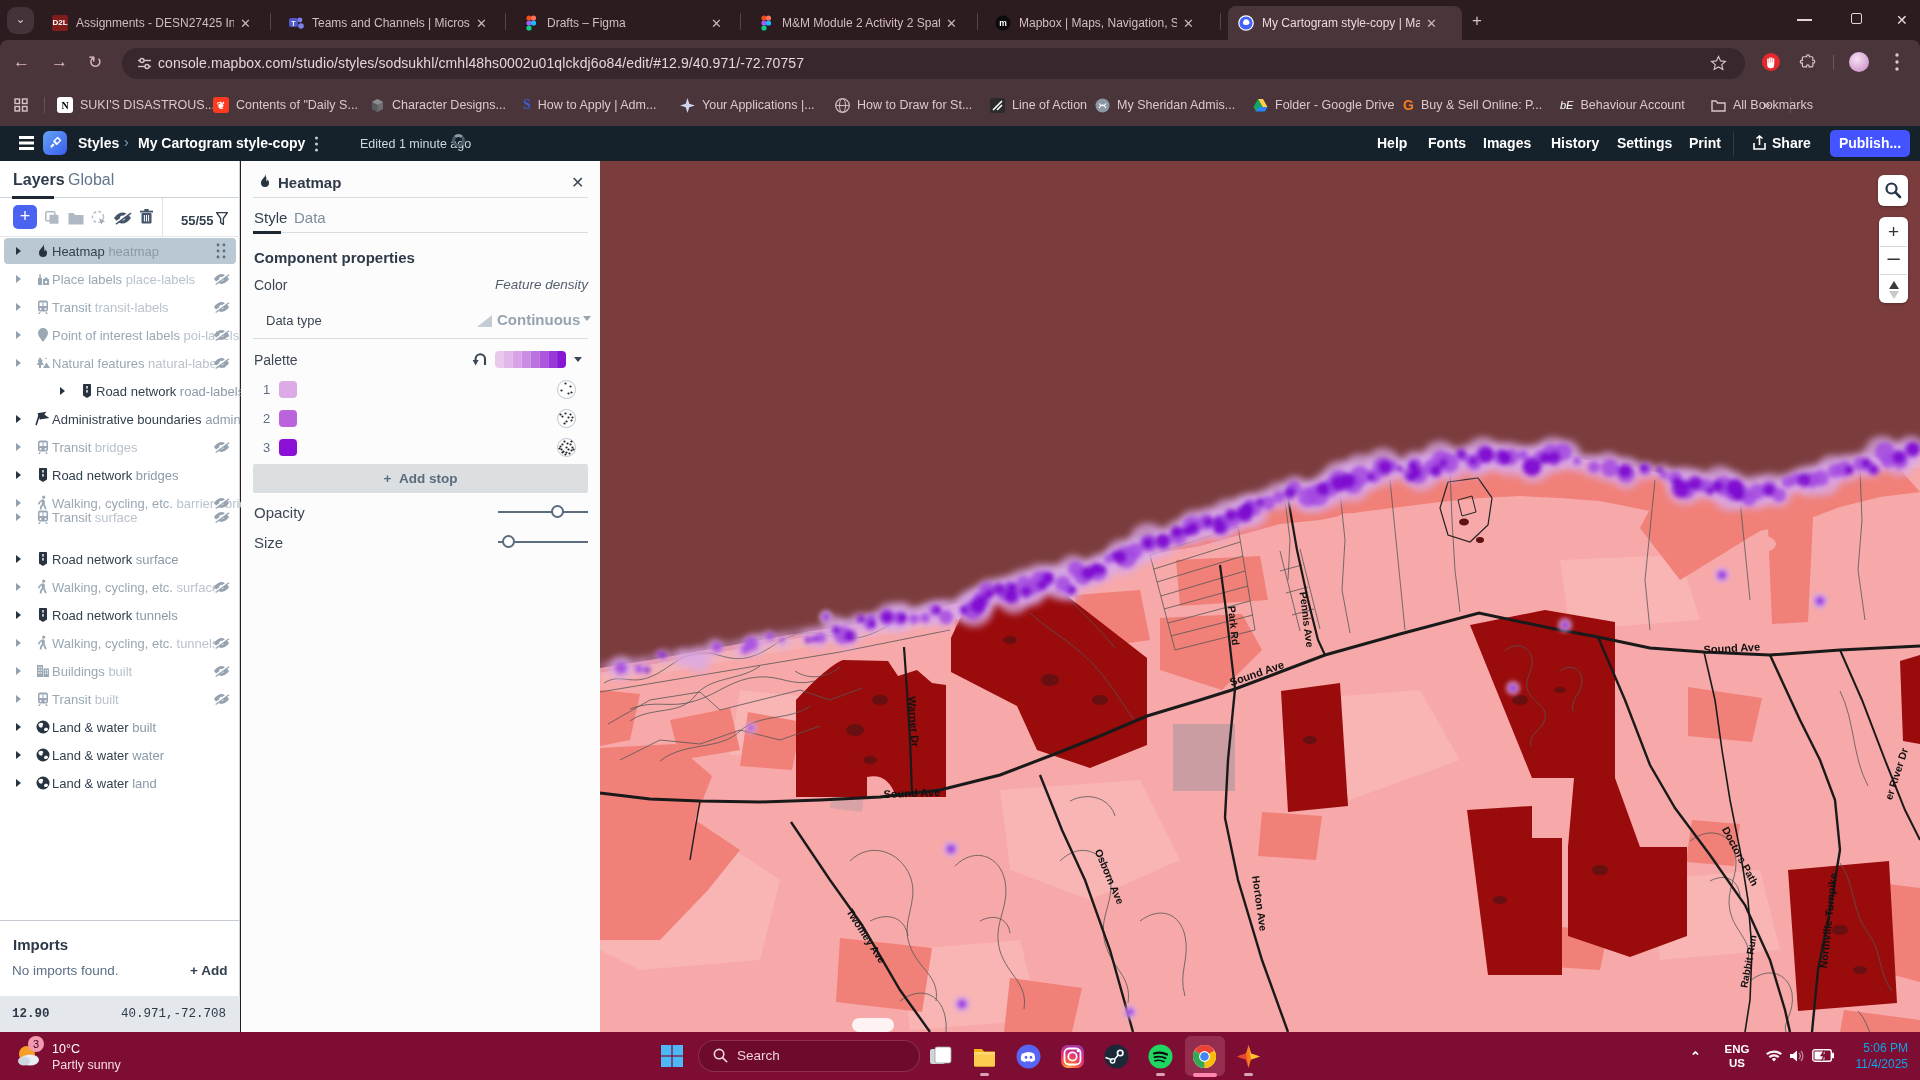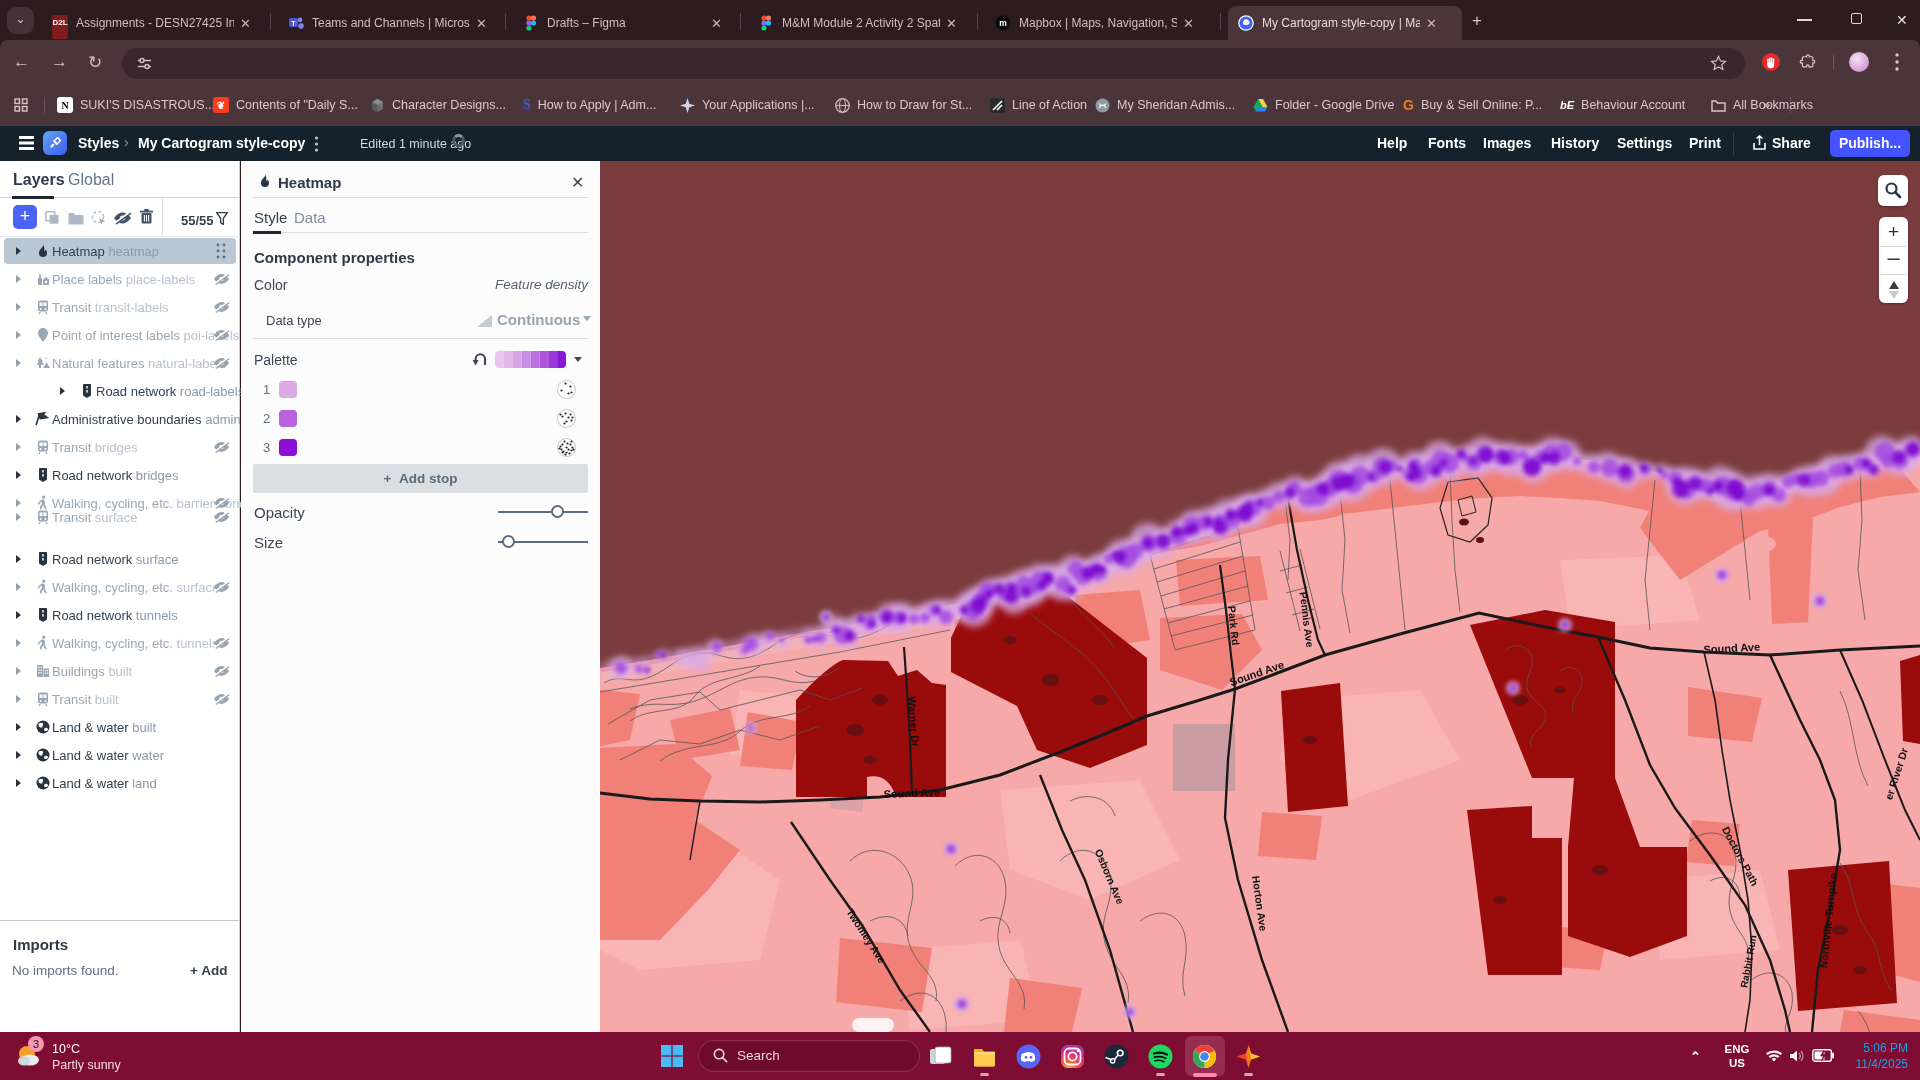--- a/index.html
+++ b/index.html
@@ -42,21 +42,21 @@
 
 .slide{position:absolute;height:2px;background:#5b6c7e;}
 .knob{position:absolute;width:13px;height:13px;border-radius:50%;background:#fff;border:2px solid #5b6c7e;}
 </style></head><body>
 <div id="root">
 
 <div id="tabbar">
 <div class="abs" style="left:7px;top:7px;width:27px;height:27px;border-radius:9px;background:#45333a;color:#d8c2c7;text-align:center;line-height:25px;font-size:12px;">⌄</div>
 <div class="tab" style="left:42px;width:234px;">
         <span class="fav">
-          <span style="display:block;width:16px;height:24px;background:#7f1d1d;border-radius:2px;color:#fff;font-size:8px;font-weight:bold;text-align:center;line-height:16px;">D2L</span>
+          <span style="display:block;width:16px;height:16px;background:#7f1d1d;border-radius:2px;color:#fff;font-size:8px;font-weight:bold;text-align:center;line-height:16px;">D2L</span>
         </span>
         <span class="ttl">Assignments - DESN27425 Inter</span>
         <span class="cls">✕</span>
       </div>
 <div class="tab" style="left:278px;width:234px;">
         <span class="fav"><svg viewBox="0 0 16 16" width="16" height="16">
             <rect x="1" y="3" width="9" height="9" rx="2" fill="#5059c9"></rect>
             <circle cx="12" cy="5" r="2.4" fill="#7b83eb"></circle>
             <circle cx="13" cy="11" r="2.8" fill="#7b83eb"></circle>
             <text x="5.5" y="10.5" font-size="7" fill="#fff" text-anchor="middle" font-weight="bold" font-family="Liberation Sans">T</text>
@@ -119,20 +119,21 @@
 <div class="navic" style="left:88px;">↻</div>
 <div id="urlpill">
 <svg class="abs" style="left:14px;top:7px;" width="17" height="17" viewBox="0 0 17 17">
           <g stroke="#d9c4c9" stroke-width="1.4" fill="none">
             <line x1="2" y1="5.5" x2="15" y2="5.5"></line>
             <line x1="2" y1="11.5" x2="15" y2="11.5"></line>
             <circle cx="6" cy="5.5" r="2" fill="#38272c"></circle>
             <circle cx="11" cy="11.5" r="2" fill="#38272c"></circle>
           </g>
         </svg>
+<div class="abs" style="left:36px;top:7px;font-size:14px;color:#e6d6d9;letter-spacing:0.1px;">console.mapbox.com/studio/styles/sodsukhl/cmhl48hs0002u01qlckdj6o84/edit/#12.9/40.971/-72.70757</div>
 <svg class="abs" style="left:1588px;top:7px;" width="17" height="17" viewBox="0 0 24 24">
           <path d="M12 2l2.9 6.3 6.9.7-5.2 4.6 1.5 6.8-6.1-3.6-6.1 3.6 1.5-6.8L2.2 9l6.9-.7z" fill="none" stroke="#dcc8cc" stroke-width="1.6"></path>
         </svg>
 </div>
 <svg class="abs" style="left:1762px;top:13px;" width="18" height="18" viewBox="0 0 18 18">
         <circle cx="9" cy="9" r="9" fill="#e8282f"></circle>
         <g fill="#fff">
           <rect x="5.2" y="5.5" width="1.5" height="5" rx="0.75"></rect>
           <rect x="7.1" y="4.2" width="1.5" height="6.3" rx="0.75"></rect>
           <rect x="9" y="4.6" width="1.5" height="6" rx="0.75"></rect>
@@ -220,21 +221,21 @@
           <path d="M5 1L.5 9l2.5 4.5L9.5 9z" fill="#11a861"></path>
           <path d="M3 13.5h9L14.5 9h-9z" fill="#2684fc"></path>
         </svg>
         <span>Folder - Google Drive</span>
       </div>
 <div class="bm" style="left:1403px;">
         <span style="color:#f57c1f;font-weight:bold;font-size:14px;">G</span>
         <span>Buy &amp; Sell Online: P...</span>
       </div>
 <div class="bm" style="left:1560px;">
-        <span style="color:#fff;font-weight:bold;font-size:11px;font-style:italic;">bE</span>
+        <span style="color:#fff;font-weight:normal;font-size:11px;font-style:italic;">bE</span>
         <span>Behaviour Account</span>
       </div>
 <div class="abs" style="left:44px;top:13px;width:1px;height:16px;background:#66525a;"></div>
 <div class="abs" style="left:1763px;top:13px;color:#d9c5c9;font-size:13px;">»</div>
 <div class="abs" style="left:1790px;top:13px;width:1px;height:16px;background:#66525a;"></div>
 <div class="bm" style="left:1711px;">
         <svg width="15" height="13" viewBox="0 0 15 13">
           <path d="M1 2h4l1.5 2H14v8H1z" fill="none" stroke="#d9c5c9" stroke-width="1.4"></path>
         </svg>
         <span>All Bookmarks</span>
@@ -581,20 +582,24 @@
       <svg class="licon" viewBox="0 0 16 16">
         <circle cx="8" cy="8" r="6.5" fill="#27333f"></circle>
         <path d="M4 4.5c1.5-1 3-1 4 0s-1 2-0.5 3-2 1.5-3 .5-1.5-2.5-.5-3.5zM10 9c1.5-.5 2.5 0 3 1s-1.5 2.5-3 2-1-2.5 0-3z" fill="#fff"></path>
       </svg>
       <div class="nm">Land &amp; water <span class="id">land</span></div>
     </div>
 <div class="abs" style="left:0;top:920px;width:240px;height:1px;background:#c4cbd2;"></div>
 <div class="abs" style="left:13px;top:936px;font-size:15px;font-weight:bold;color:#2e3a49;">Imports</div>
 <div class="abs" style="left:12px;top:963px;font-size:13.5px;color:#5c6f87;">No imports found.</div>
 <div class="abs" style="left:190px;top:963px;font-size:13.5px;font-weight:bold;color:#33404e;">+ Add</div>
+<div class="abs" style="left:0;top:996px;width:240px;height:36px;background:#e4e8ec;font-family:'Liberation Mono',monospace;font-size:12.5px;color:#2e3a49;">
+      <span class="abs" style="left:12px;top:11px;font-weight:bold;">12.90</span>
+      <span class="abs" style="right:14px;top:11px;">40.971,-72.708</span>
+    </div>
 <div id="midpanel"></div>
 <svg class="abs" style="left:257px;top:173px;width:16px;height:16px;" viewBox="0 0 16 16">
       <path d="M8 1c.5 2-0.5 3-1.5 4C5 6.5 4 8 4 10a4 4 0 008 0c0-1.5-.6-2.6-1.3-3.6-.3 1-.8 1.5-1.4 1.8.4-2.2-.2-5-1.3-7.2z" fill="#27333f"></path>
     </svg>
 <div class="abs" style="left:278px;top:174px;font-size:15px;font-weight:bold;color:#2e3a49;">Heatmap</div>
 <div class="abs" style="left:571px;top:173px;font-size:16px;color:#3d4754;">✕</div>
 <div class="abs" style="left:253px;top:197px;width:335px;height:1px;background:#d8dde2;"></div>
 <div class="abs" style="left:254px;top:209px;font-size:15px;color:#33404e;">Style</div>
 <div class="abs" style="left:294px;top:209px;font-size:15px;color:#7f8c9d;">Data</div>
 <div class="abs" style="left:253px;top:232px;width:335px;height:1px;background:#d8dde2;"></div>

